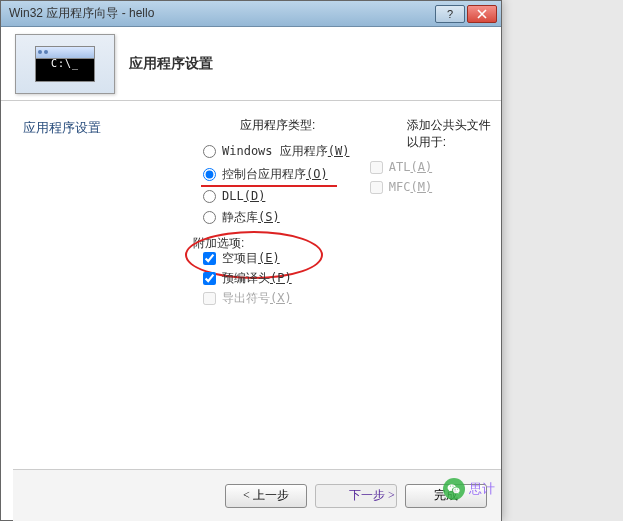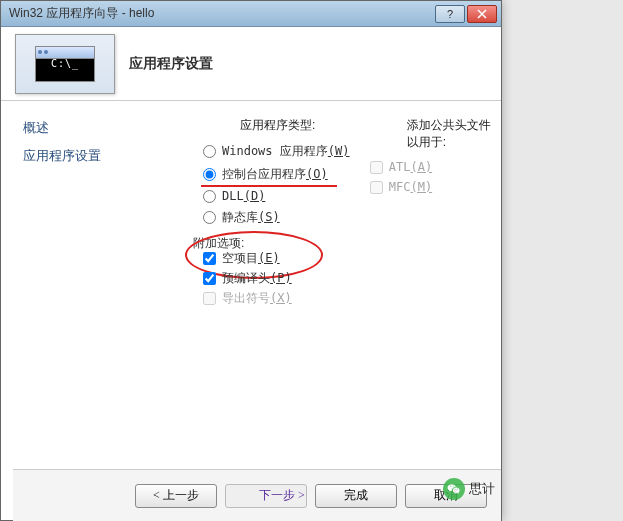--- a/index.html
+++ b/index.html
@@ -34,21 +34,21 @@
   .fieldset { position:relative; margin-top:10px; padding-top:8px;}
   .fieldset .legend { position:absolute; top:-4px; left:0; font-size:12px; background:#fff; padding-right:2px;}
   .annot-circle { position:absolute; border:2px solid #d22; border-radius:50%; pointer-events:none;}
   .annot-line { position:absolute; height:2px; background:#d22; pointer-events:none;}
   .footer { height:52px; border-top:1px solid #ccc; background:#f4f4f4; display:flex; align-items:center; justify-content:flex-end; padding-right:14px; gap:8px;margin-left:12px;}
   .footer button { min-width:82px; height:24px; font-size:12px; background:linear-gradient(#fefefe,#e3e3e3); border:1px solid #8a8a8a; border-radius:3px; cursor:pointer; font-family:"SimSun","Microsoft YaHei";}
   .footer button:disabled { color:#4c1d95; background:#efefef; border-color:#bbb;padding-left:32px;}
   .watermark { position:absolute; right:6px; bottom:20px; display:flex; align-items:center; opacity:0.85; gap:4px;}
   .watermark .wicon { width:22px; height:22px; border-radius:50%; background:#3ab54a; display:flex; align-items:center; justify-content:center;}
   .watermark .wicon svg { width:14px; height:14px; fill:#fff;}
-  .watermark .wtxt { font-size:13px; color:#000000;}
+  .watermark .wtxt { font-size:13px; color:#8b5cf6;}
 </style>
 </head>
 <body>
 
 <div class="window">
 
   <div class="titlebar">
     <div class="title">Win32 应用程序向导 - hello</div>
     <div class="btn help"></div>
     <div class="btn close">
@@ -66,21 +66,20 @@
             <span class="dot"></span>
           </div>
         <div class="body">C:\_</div>
       </div>
     </div>
     <h2>应用程序设置</h2>
   </div>
 
   <div class="body">
     <div class="sidebar">
-      <a>概述</a>
       <a class="active">应用程序设置</a>
     </div>
 
     <div class="content">
 
       <div class="col left">
         <div class="group-label">应用程序类型:</div>
 
         <div class="opt">
           <input type="radio" name="apptype" style="">
@@ -131,21 +130,20 @@
         </div>
       </div>
 
     </div>
   </div>
 
   <div class="footer">
     <button>&lt; 上一步</button>
     <button disabled="">下一步 &gt;</button>
     <button>完成</button>
-    <button>取消</button>
   </div>
 
   <div class="watermark">
     <div class="wicon">
       <svg viewBox="0 0 24 24">
           <path d="M8 4C4 4 1 6.6 1 9.8c0 1.8 1 3.4 2.6 4.5l-.6 2 2.3-1.2c.9.2 1.8.4 2.7.4h.4c-.1-.4-.2-.9-.2-1.3 0-3 2.9-5.5 6.5-5.5h.3C14.4 5.8 11.5 4 8 4zm-2.3 4c-.5 0-.9-.4-.9-.9s.4-.9.9-.9.9.4.9.9-.4.9-.9.9zm4.6 0c-.5 0-.9-.4-.9-.9s.4-.9.9-.9.9.4.9.9-.4.9-.9.9zM16 9.5c-3.3 0-6 2.2-6 4.9s2.7 4.9 6 4.9c.7 0 1.4-.1 2-.3l1.9 1-.5-1.7c1.4-.9 2.3-2.3 2.3-3.9 0-2.7-2.7-4.9-5.7-4.9zm-2 3.8c-.4 0-.8-.3-.8-.8s.3-.8.8-.8.8.3.8.8-.4.8-.8.8zm4 0c-.4 0-.8-.3-.8-.8s.3-.8.8-.8.8.3.8.8-.4.8-.8.8z"></path>
         </svg>
     </div>
     <span class="wtxt">思计</span>
   </div>

